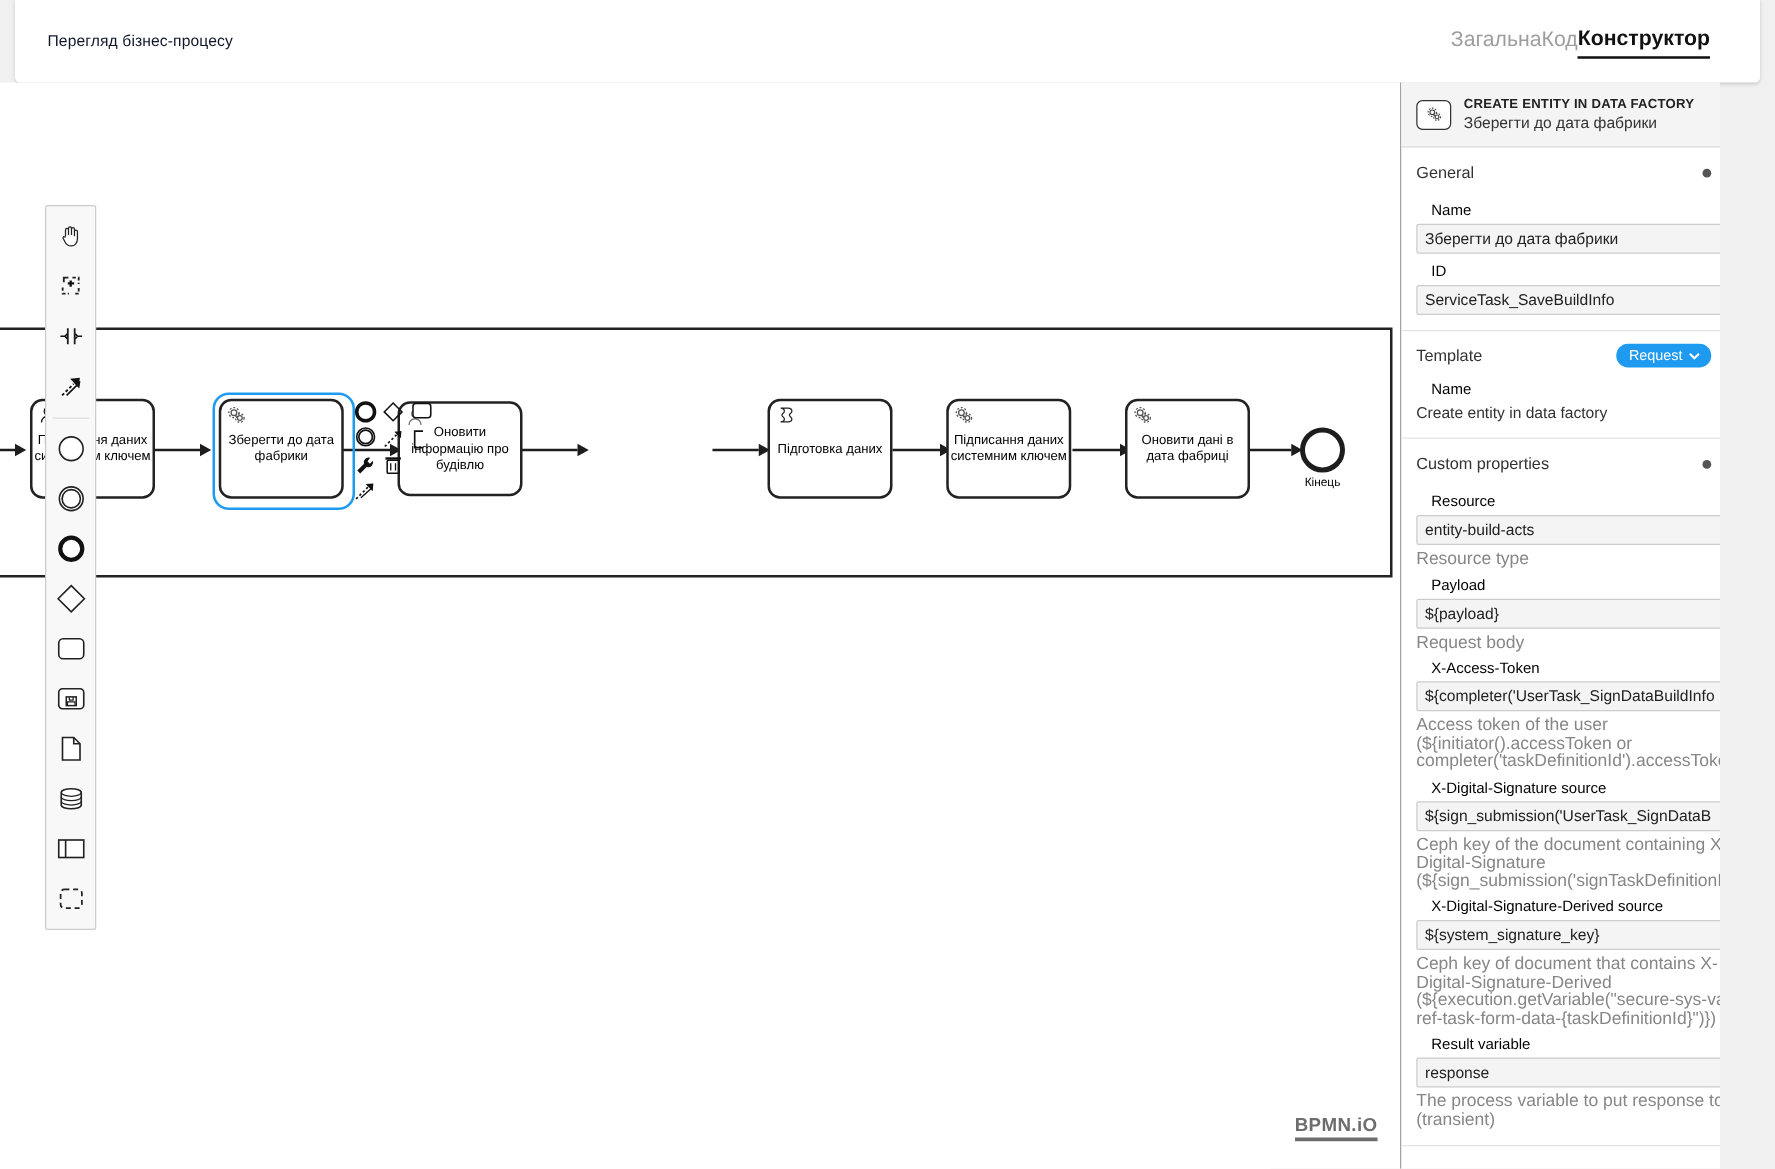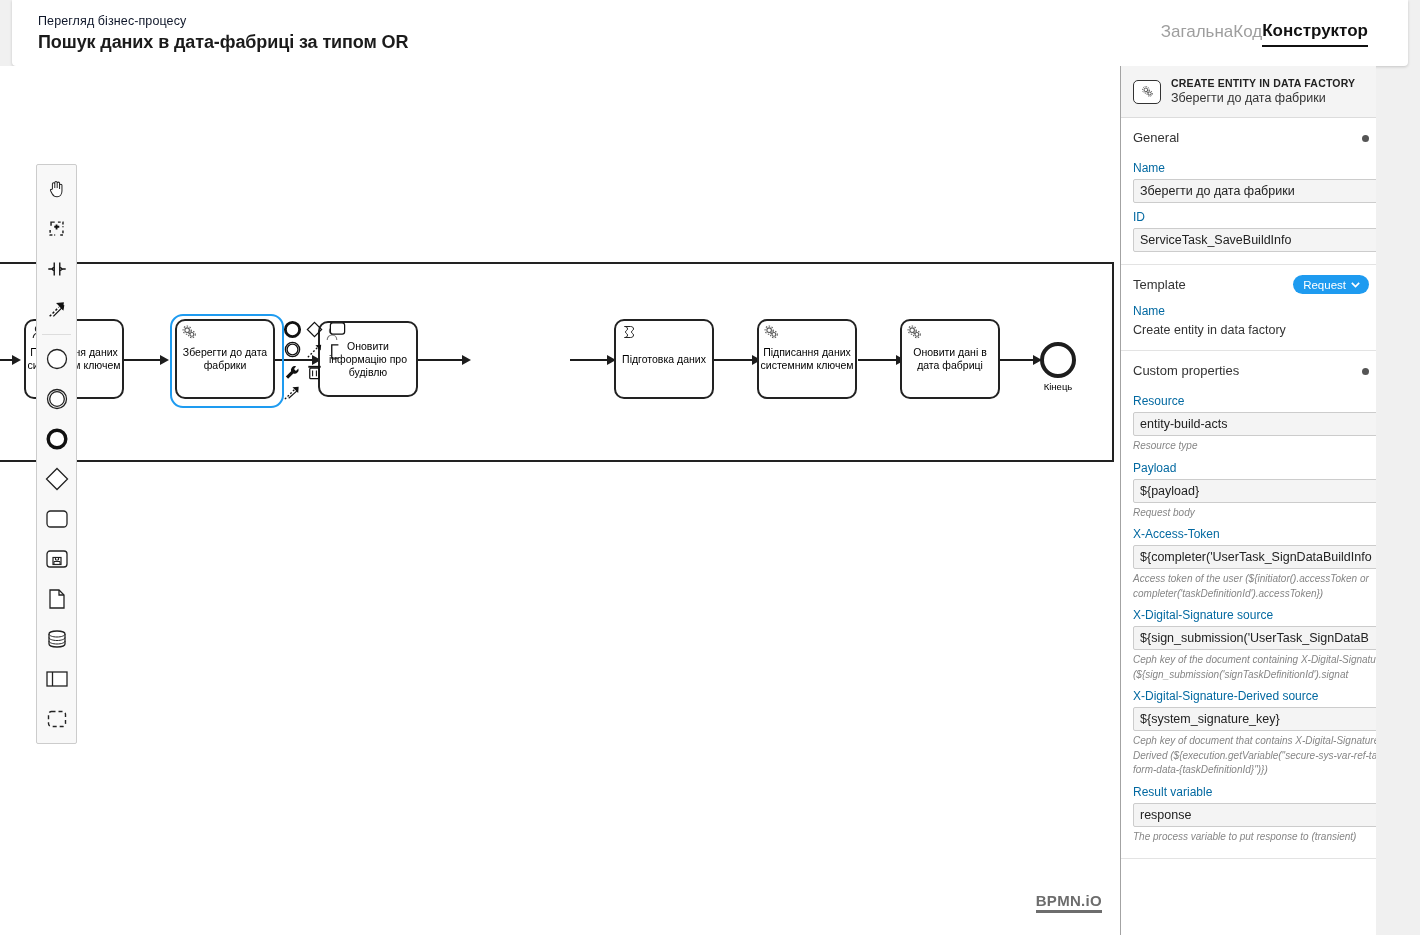--- a/index.html
+++ b/index.html
@@ -125,42 +125,41 @@
   .group-title{font-size:13px;color:#333;line-height:16px;}
   .group-right{display:flex;align-items:center;gap:16px;}
   .dot{width:7px;height:7px;border-radius:50%;background:#555;display:block;}
   .chev{width:12px;height:12px;display:block;}
   .badge{
     background:#1e9bf0;color:#fff;border-radius:11px;
     font-size:11.5px;padding:2.5px 8px 2.5px 10px;
     display:flex;align-items:center;gap:4px;cursor:pointer;line-height:14px;
   }
 
-  .flabel{font-size:12px;color:#0369a1;margin:7px 0 3px 0;line-height:15px;}
-  .fhint{font-size:10px;color:#868686;margin:3px 0 2px 0;line-height:14.5px;font-style:italic;}
+  .flabel{font-size:12px;color:#000000;margin:7px 0 3px 12px;line-height:15px;}
+  .fhint{font-size:14px;color:#868686;margin:3px 0 2px 0;line-height:14.5px;}
   .finput{
     width:100%;height:24px;box-sizing:border-box;
     background:#f4f4f4;border:1px solid #ccc;border-radius:2px;
     font-size:12.5px;color:#222;padding:2px 6px;
     font-family:"Liberation Sans",sans-serif;
     white-space:nowrap;overflow:hidden;text-overflow:clip;
     display:flex;align-items:center;
   }
   .ftext{font-size:12.5px;color:#333;line-height:16px;margin:1px 0 2px 0;}
   .group.tight{padding-top:6px;padding-bottom:10px;}
 </style>
 </head>
 <body>
 
 <div class="app">
 
   <div class="topbar">
     <div class="title-group">
       <div class="breadcrumb">Перегляд бізнес-процесу</div>
-      <div class="page-title">Пошук даних в дата-фабриці за типом OR</div>
     </div>
     <div class="tabs">
       <div class="tab">Загальна</div>
       <div class="tab">Код</div>
       <div class="tab active">Конструктор</div>
     </div>
   </div>
 
   <div class="canvas">
 

